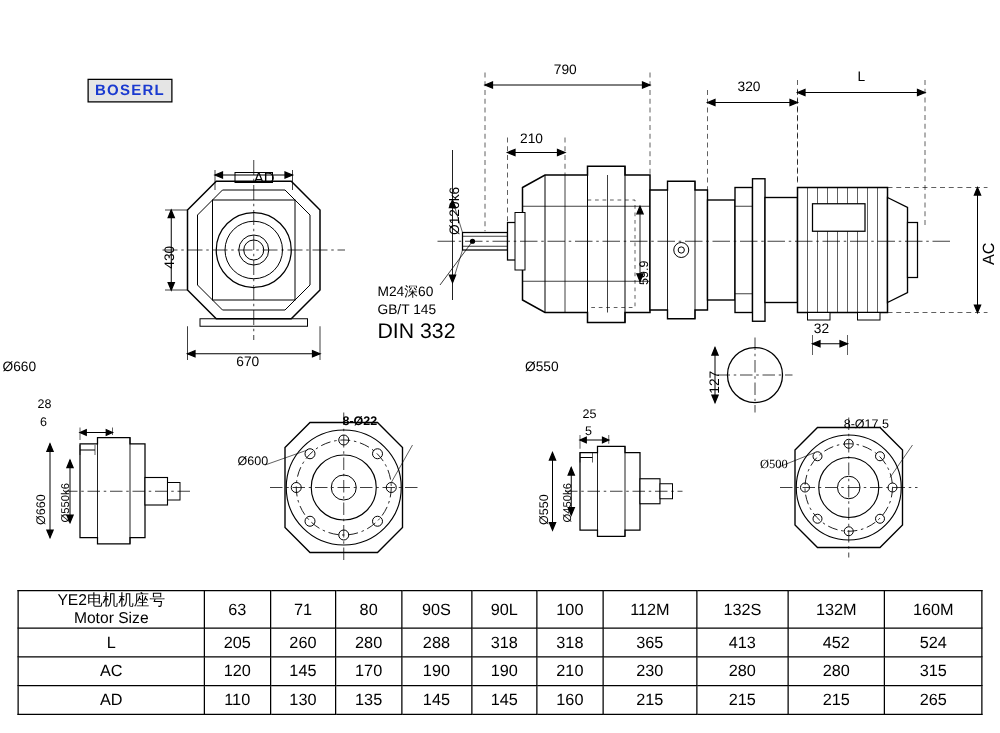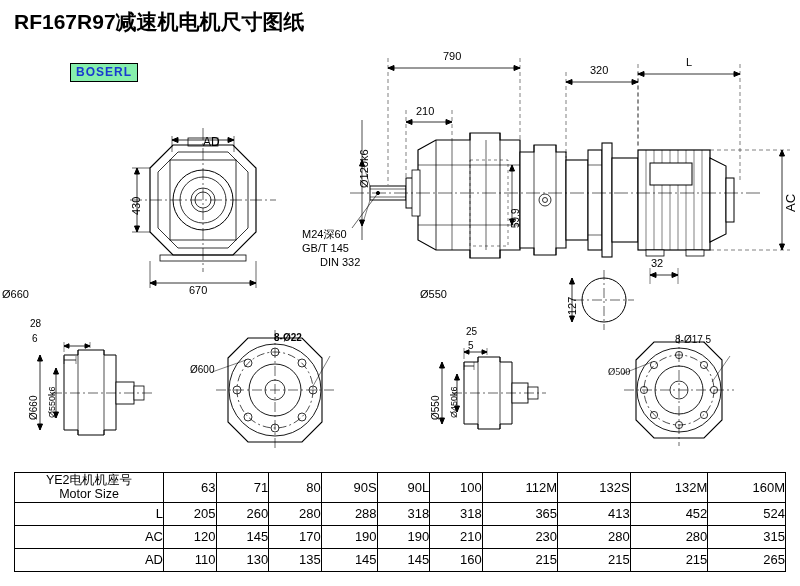--- a/index.html
+++ b/index.html
@@ -32,21 +32,21 @@
   .logo-box {
     position: absolute;
     left: 70px;
     top: 63px;
     border: 1.5px solid #000;
     padding: 1px 5px 2px 5px;
     font-size: 12px;
     font-weight: bold;
     color: #1a3ad0;
     letter-spacing: 1px;
-    background: #86efac;
+    background: #e5e5e5;
   }
   .lbl {
     position: absolute;
     font-size: 11px;
     white-space: nowrap;
     line-height: 1.1;
   }
   .lbl.small { font-size: 10px; }
   .lbl.tiny { font-size: 9px; }
   .vert {
@@ -58,38 +58,37 @@
     position: absolute;
     left: 14px;
     top: 472px;
     width: 772px;
     border-collapse: collapse;
     font-size: 13px;
     padding-left: 12px;
   }
   .tbl td {
     border: 1px solid #000;
-    text-align: right;
+    text-align: center;
     height: 22px;
     padding: 0;
   }
   .tbl td.head-left {
     text-align: center;
     font-size: 12.5px;
     line-height: 1.15;
     width: 148px;
   }
   .tbl td.rowlabel { width: 148px; }
 </style>
 </head>
 <body>
 
 <div class="page">
 
-  <div id="page-title">RF167R97减速机电机尺寸图纸</div>
 
   <div class="logo-box">BOSERL</div>
 
   <svg width="800" height="586">
     <g stroke="#000" fill="none" stroke-width="1">
 
       <polygon points="150,168 173,145 233,145 256,168 256,232 233,255 173,255 150,232" fill="#ffffff" stroke="#000" stroke-width="1.2"></polygon>
       <polygon points="158,172 178,152 228,152 248,172 248,228 228,248 178,248 158,228" fill="none" stroke="#000" stroke-width="0.8"></polygon>
       <rect x="170" y="160" width="66" height="80" fill="none" stroke="#000" stroke-width="0.8"></rect>
       <circle cx="203" cy="200" r="30" fill="none" stroke="#000" stroke-width="1"></circle>
@@ -329,21 +328,21 @@
   <div class="lbl vert" style="left:358px; top:188px;">Ø120k6</div>
   <div class="lbl vert small" style="left:510px; top:228px;">59.9</div>
   <div class="lbl vert" style="left:784px; top:212px; font-size:13px;">AC</div>
 
   <div class="lbl" style="left:203px; top:136px; font-size:12px;">AD</div>
   <div class="lbl vert" style="left:130px; top:215px;">430</div>
   <div class="lbl" style="left:189px; top:284px;">670</div>
 
   <div class="lbl" style="left:302px; top:228px; font-size:11px;">M24深60</div>
   <div class="lbl" style="left:302px; top:242px; font-size:11px;">GB/T 145</div>
-  <div class="lbl" style="left:320px; top:256px; font-size:11px;">DIN 332</div>
+  <div class="lbl" style="left:302px; top:256px; font-size:17px;">DIN 332</div>
 
   <div class="lbl" style="left:651px; top:257px;">32</div>
   <div class="lbl vert" style="left:566px; top:315px;">127</div>
 
   <div class="lbl" style="left:2px; top:288px;">Ø660</div>
   <div class="lbl" style="left:420px; top:288px;">Ø550</div>
 
   <div class="lbl vert small" style="left:28px; top:420px;">Ø660</div>
   <div class="lbl vert tiny" style="left:48px; top:418px;">Ø550k6</div>
   <div class="lbl small" style="left:30px; top:318px;">28</div>

